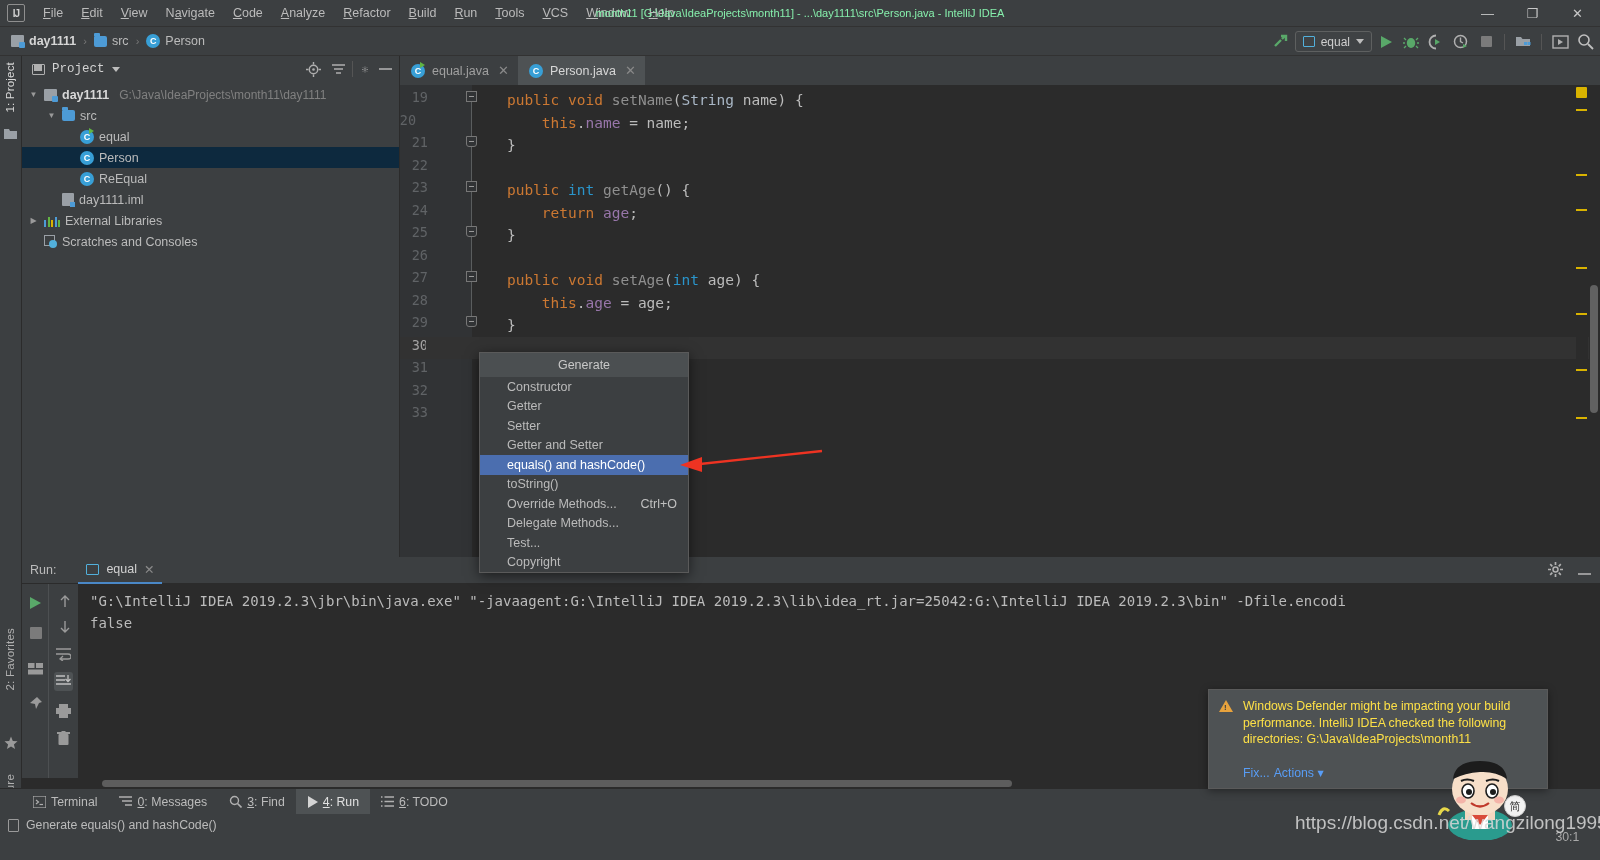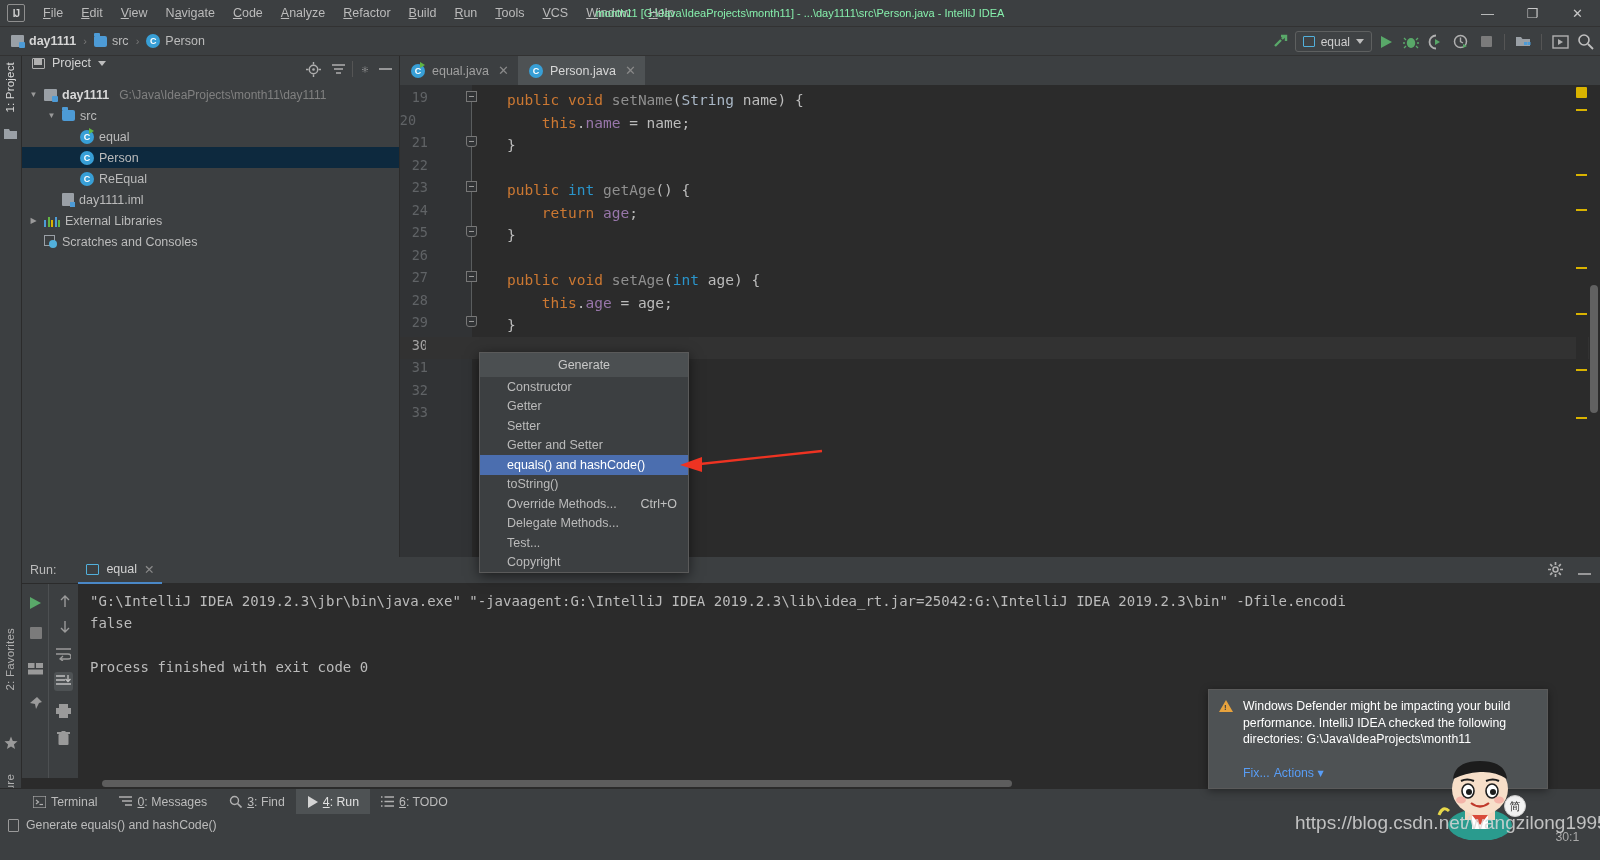--- a/index.html
+++ b/index.html
@@ -86,21 +86,21 @@
     font-size:11.5px; color:#b0b0b0; white-space:nowrap; letter-spacing:0.2px;
   }
   .vlabel.sel { color:#d9d9d9; }
   .strip-ic { position:absolute; left:4px; color:#9a9a9a; font-size:12px; }
 
   
   .projpanel {
     position:absolute; left:22px; top:56px; width:378px; height:501px;
     background:#3c3f41; border-right:1px solid #2b2b2b;
   }
-  .proj-header { height:26px; display:flex; align-items:flex-start; position:relative; }
+  .proj-header { height:26px; display:flex; align-items:center; position:relative;font-family:Liberation Mono, monospace; }
   .proj-title { display:flex;align-items:center;gap:7px;margin-left:10px;font-size:12.5px;color:#d2d2d2; }
   .ic-proj-win { width:13px;height:11px;border:1.5px solid #b0b0b0;border-radius:1px; position:relative;}
   .ic-proj-win:before{content:'';position:absolute;left:1px;top:0px;width:8px;height:6px;background:#b0b0b0;}
   .proj-actions { position:absolute; right:6px; top:0; height:26px; display:flex; align-items:center; gap:9px; }
   .proj-actions span { color:#aeaeae; font-size:13px; display:flex;align-items:center;justify-content:center;width:16px;height:16px;}
 
   .tree { position:absolute; left:0; top:26px; right:0; bottom:0; background:#3c3f41; padding-top:2px; font-size:12.5px;}
   .trow {
     height:21px; display:flex; align-items:center; gap:5px; padding-left:6px; white-space:nowrap; color:#bbbbbb;
   }
@@ -201,21 +201,21 @@
   }
   .hscroll { position:absolute; left:0; right:0; bottom:0; height:10px; background:#2b2b2b; }
   .hthumb { position:absolute; left:80px; top:2px; height:7px; width:910px; background:#5d5d5d; border-radius:4px; }
 
   
   .notif {
     position:absolute; left:1208px; top:689px; width:340px; height:100px;
     background:#4e5254; border:1px solid #5a5a5a; z-index:55; padding:8px 10px 0 10px;
     box-shadow:0 2px 8px rgba(0,0,0,.4);
   }
-  .notif-txt { font-size:12.3px; color:#ffffff; line-height:16.5px; padding-left:24px; }
+  .notif-txt { font-size:12.3px; color:#fde047; line-height:16.5px; padding-left:24px; }
   .warn-tri {
     position:absolute; left:10px; top:10px; width:0;height:0;
     border-left:7px solid transparent;border-right:7px solid transparent;border-bottom:12px solid #e8a33d;
   }
   .warn-tri:after{content:'!';position:absolute;left:-2px;top:3px;font-size:8px;color:#3c3f41;font-weight:bold;}
   .notif-links { position:absolute; left:34px; bottom:8px; display:flex; gap:4px; font-size:12.3px; color:#589df6; }
 
   
   .bottombar {
     position:absolute; left:0; top:788px; width:1600px; height:26px;
@@ -661,21 +661,21 @@
         </span>
         <span class="rt-ic" style="top:146px;left:6px;">
           <svg width="13" height="15" viewBox="0 0 13 15">
               <rect x="1.5" y="3" width="10" height="11" fill="#9a9a9a" rx="1"></rect>
               <rect x="0" y="1" width="13" height="2" fill="#9a9a9a"></rect>
               <rect x="4.5" y="0" width="4" height="2" fill="#9a9a9a"></rect>
             </svg>
         </span>
       </div>
 
-      <div class="console" id="console"><div style="min-height: 22px;">"G:\IntelliJ IDEA 2019.2.3\jbr\bin\java.exe" "-javaagent:G:\IntelliJ IDEA 2019.2.3\lib\idea_rt.jar=25042:G:\IntelliJ IDEA 2019.2.3\bin" -Dfile.encodi</div><div style="min-height: 22px;">false</div><div style="min-height: 22px;"></div><div style="min-height: 22px;">Process finished with exit code 0</div></div>
+      <div class="console" id="console"><div style="min-height: 22px;">"G:\IntelliJ IDEA 2019.2.3\jbr\bin\java.exe" "-javaagent:G:\IntelliJ IDEA 2019.2.3\lib\idea_rt.jar=25042:G:\IntelliJ IDEA 2019.2.3\bin" -Dfile.encodi</div><div style="min-height: 22px;">false</div><div style="min-height: 22px;"></div></div>
     </div>
     <div class="hscroll">
       <div class="hthumb"></div>
     </div>
   </div>
 
   <div class="notif">
     <div class="warn-tri"></div>
     <div class="notif-txt">Windows Defender might be impacting your build performance. IntelliJ IDEA checked the following directories: G:\Java\IdeaProjects\month11</div>
     <div class="notif-links">

